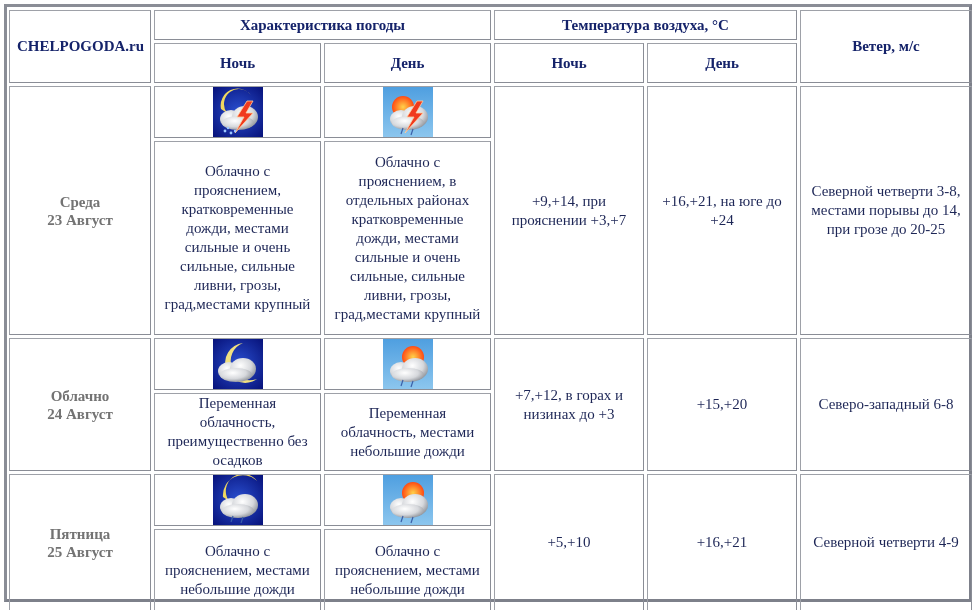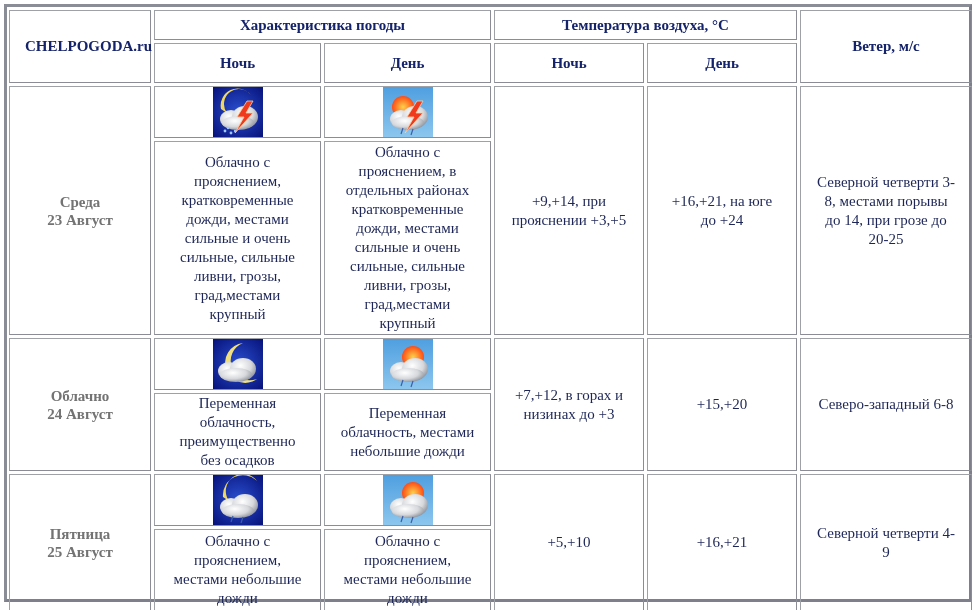--- a/index.html
+++ b/index.html
@@ -16,21 +16,21 @@
     border-spacing: 3px;
     width: 968px;
     position: absolute; left: -1px; top: 0px;
     table-layout: fixed;
     font-family: "Liberation Serif", "DejaVu Serif", serif;
   }
   table.forecast td, table.forecast th {
     border: 1px solid #8a8d96;
     border-top-color: #9ea1a8; border-left-color: #9ea1a8;
     text-align: center; vertical-align: middle;
-    padding: 0 15px;
+    padding: 0 7px;
     box-sizing: border-box;
     margin-top: 48px;
   }
   th {
     color: #15236a;
     font-weight: bold;
     font-size: 15px;
   }
   th.brand { font-size: 15px; }
   .daycell { color: #737373; font-weight: bold; font-size: 15px; line-height: 18px; }
@@ -126,21 +126,21 @@
       <span class="wicon">
         <svg viewBox="0 0 50 50">
                 <rect width="50" height="50" fill="url(#daybg)"></rect>
           <circle cx="20" cy="20" r="11" fill="url(#sung)"></circle>
           <use href="#cloud"></use>
           <use href="#bolt"></use>
           <use href="#rain"></use>
         </svg>
       </span>
     </td>
-    <td rowspan="2" class="val">+9,+14, при прояснении +3,+5</td>
+    <td rowspan="2" class="val">+9,+14, при прояснении +3,+7</td>
     <td rowspan="2" class="val">+16,+21, на юге до +24</td>
     <td rowspan="2" class="val">Северной четверти 3-8, местами порывы до 14, при грозе до 20-25</td>
   </tr>
   <tr>
     <td class="desc" style="height:192px">Облачно с прояснением, кратковременные дожди, местами сильные и очень сильные, сильные ливни, грозы, град,местами крупный</td>
     <td class="desc">Облачно с прояснением, в отдельных районах кратковременные дожди, местами сильные и очень сильные, сильные ливни, грозы, град,местами крупный</td>
   </tr>
 
   <tr>
     <td rowspan="2" class="daycell">

